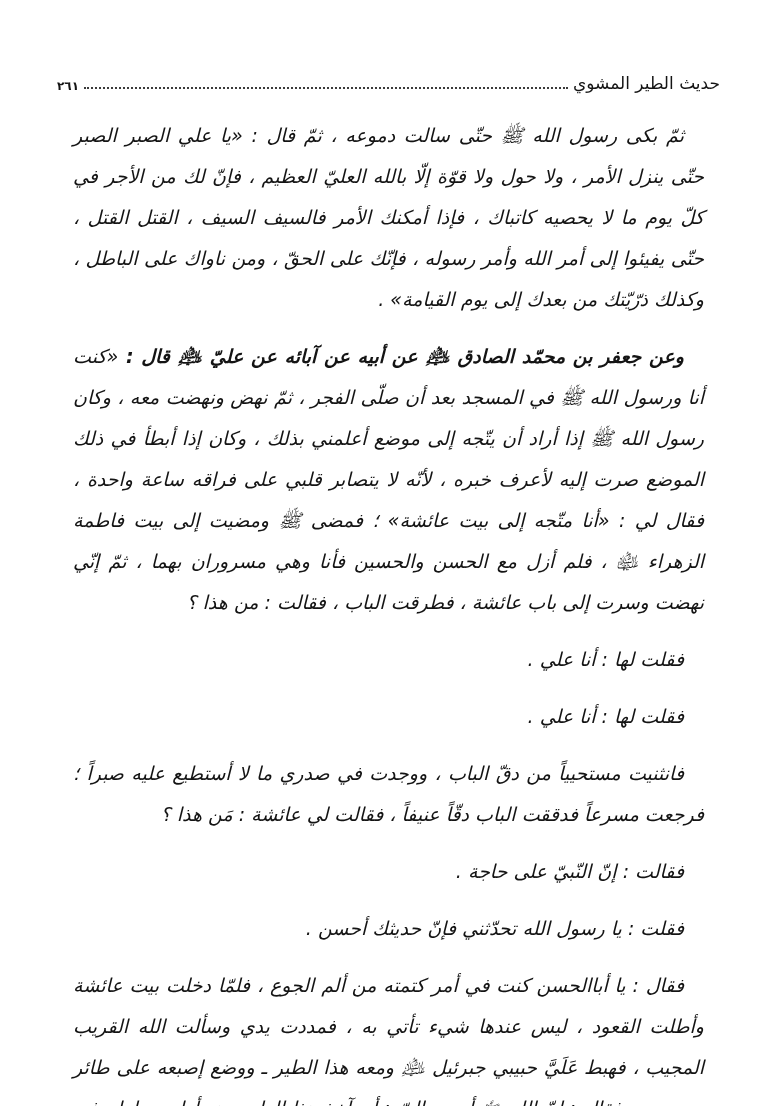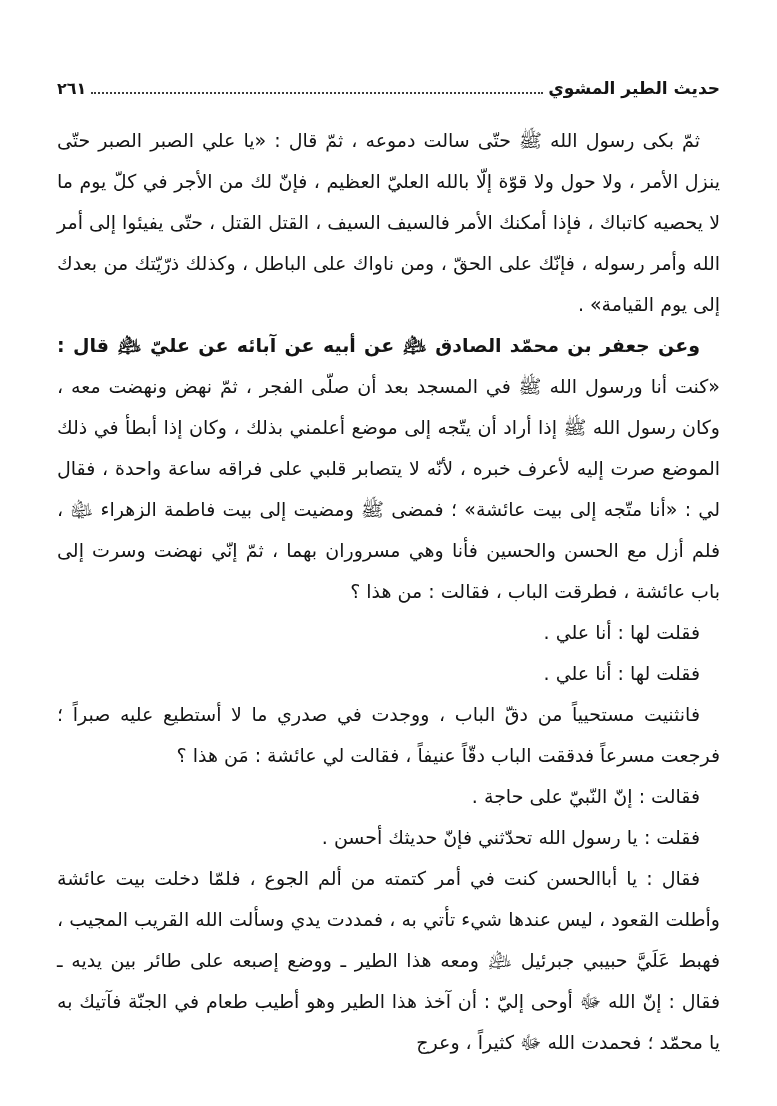--- a/index.html
+++ b/index.html
@@ -16,45 +16,46 @@
     padding: 36px 57px 0 57px;
     direction: rtl;
   }
   .running-head {
     display: flex;
     align-items: flex-end;
     font-size: 17px;
     margin-bottom: 22px;
   }
   .running-head .title {
-    font-weight: bold;
+    font-weight: normal;
     white-space: nowrap;
     letter-spacing: 0.2px;
   }
   .running-head .leader {
     flex: 1 1 auto;
     border-bottom: 2px dotted #3a3a3a;
     margin: 0 5px 4px 5px;
     height: 1px;
   }
   .running-head .page-num {
     white-space: nowrap;
-    font-size: 16px;
+    font-size: 12px;
     font-weight: bold;
     margin-top: 43px;
   }
   .content {
     font-size: 19px;
     line-height: 41px;
     text-align: justify;
     text-justify: inter-word;
   }
   .content p {
     text-indent: 20px;
-    margin: 0;
+    margin: 16px;
+    font-style: italic;
   }
   .content .lead {
     font-weight: bold;
   }
 </style>
 </head>
 <body>
 
 <div class="page">
 

